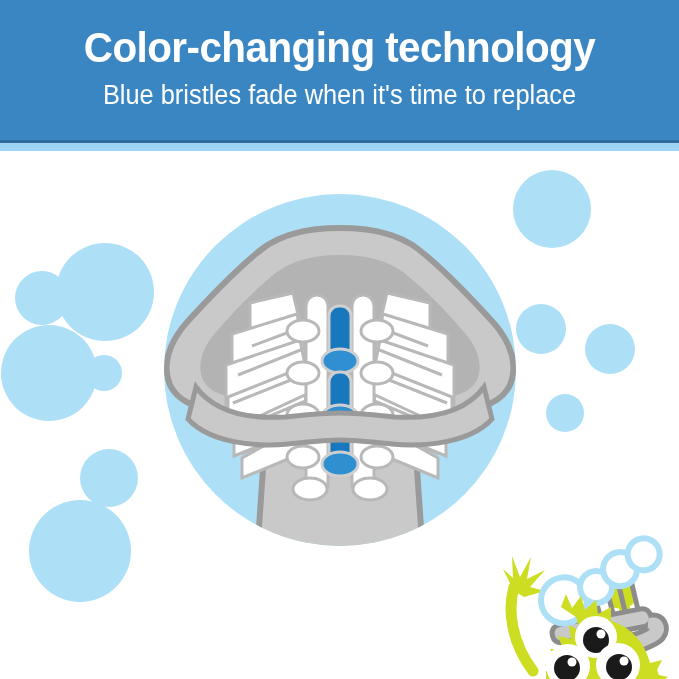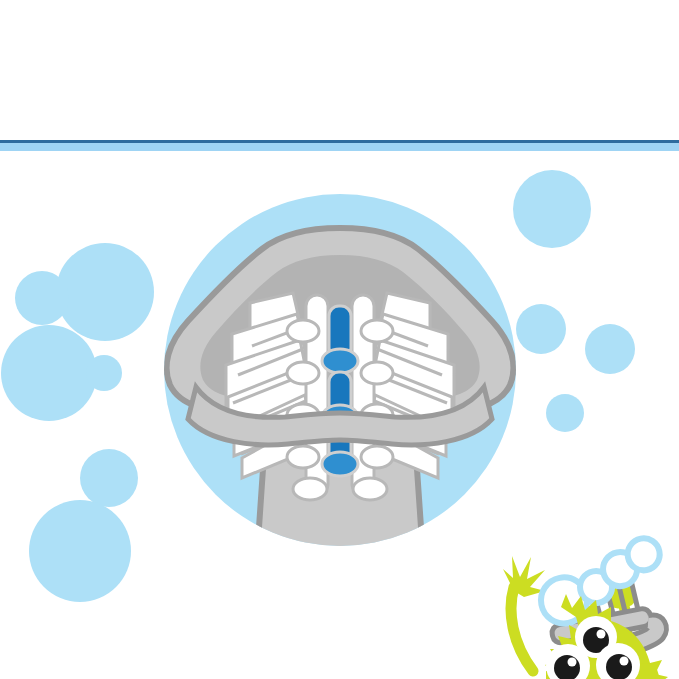--- a/index.html
+++ b/index.html
@@ -70,20 +70,24 @@
     width: 679px;
     height: 528px;
   }
   .art svg { display: block; }
 </style>
 </head>
 <body>
 
 <div id="stage">
 
+  <div class="banner">
+    <div class="banner-title">Color-changing technology</div>
+    <div class="banner-subtitle">Blue bristles fade when it's time to replace</div>
+  </div>
   <div class="banner-rule-dark"></div>
   <div class="banner-rule-light"></div>
 
   <div class="art">
     <svg width="679" height="528" viewBox="0 0 679 528" xmlns="http://www.w3.org/2000/svg">
 
       <defs>
         <clipPath id="circleClip">
           <circle cx="340" cy="219" r="176"></circle>
         </clipPath>

